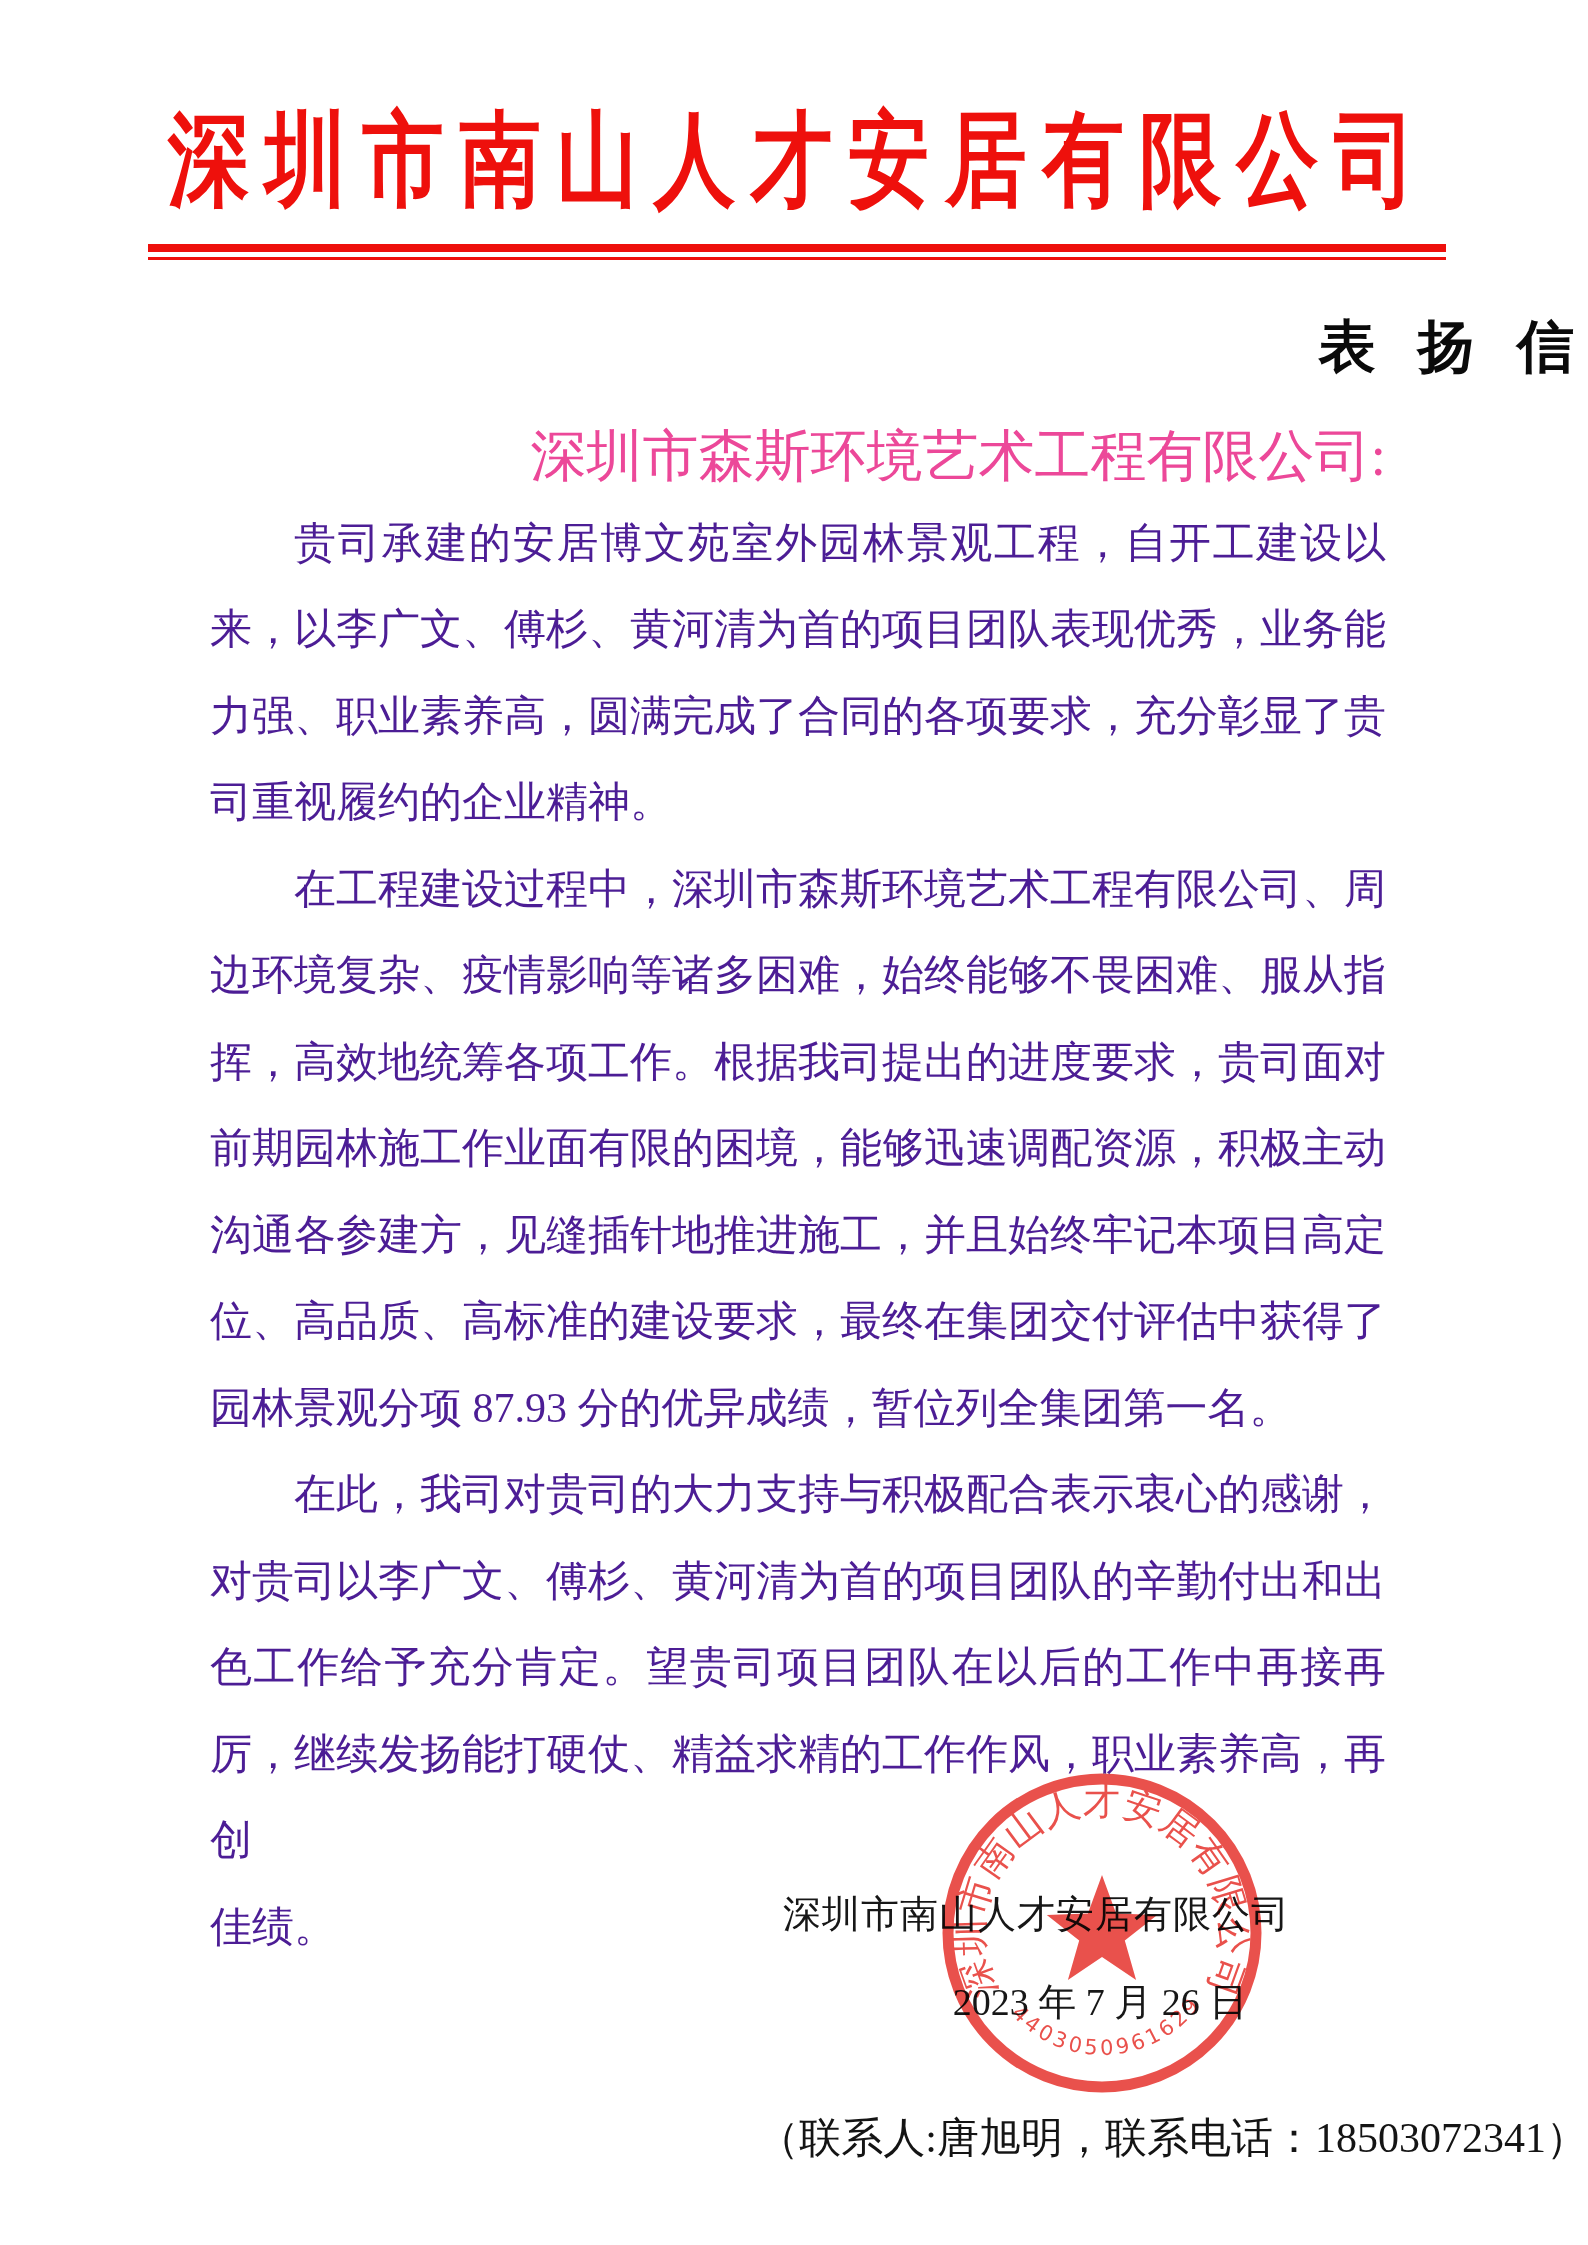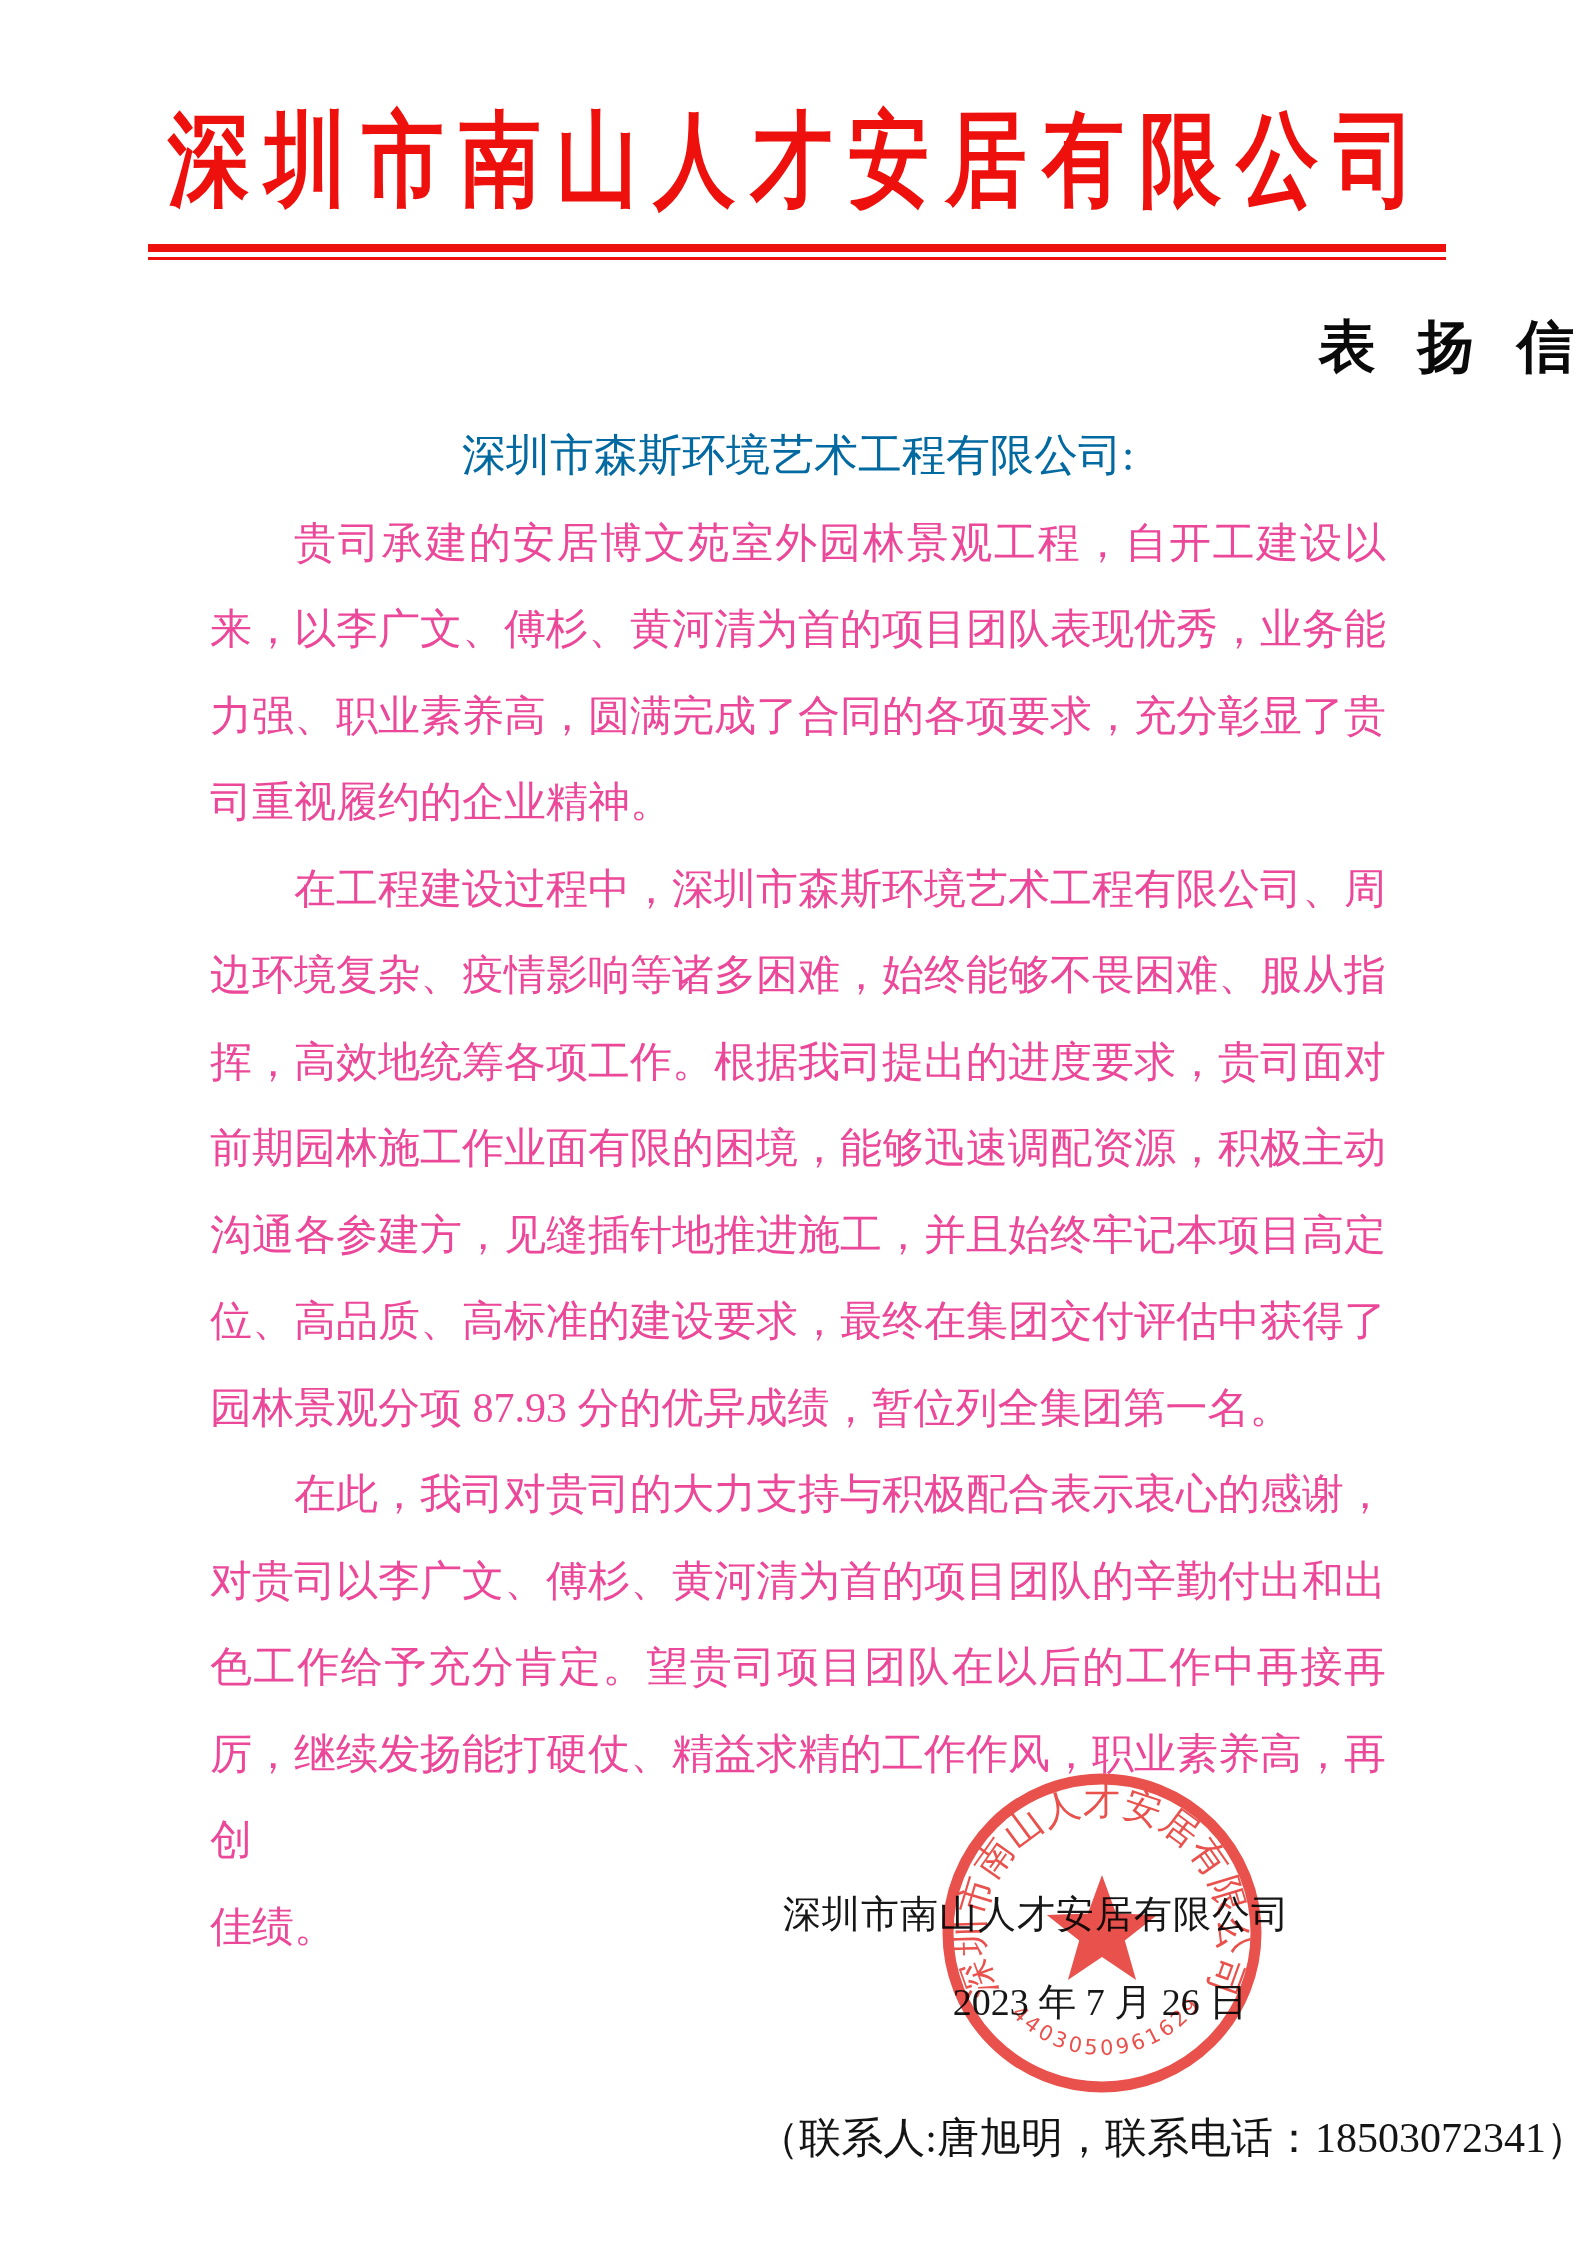--- a/index.html
+++ b/index.html
@@ -24,27 +24,27 @@
   .rule-thin  { position:absolute; top:257px; left:148px; width:1298px; height:3px; background:#ee100c; }
   
   .doc-title {
     position:absolute; top:312px; left:0; width:100%;
     text-align:right; font-size:57px; font-weight:bold; letter-spacing:14px;
     color:#0a0a0a; line-height:70px; white-space:nowrap;
   }
   
   .body-block { position:absolute; top:413px; left:210px; width:1176px; }
   .bodyline {
-    font-size:42px; line-height:86.5px; color:#ec4899;
+    font-size:42px; line-height:86.5px; color:#4c1d95;
     text-align:justify; text-align-last:justify; white-space:normal;
   }
   .bodyline.last { text-align-last:left; }
   .bodyline.indent { padding-left:84px; }
   .recipient {
-    font-size:44px; line-height:86.5px; color:#0369a1; text-align:center;
+    font-size:56px; line-height:86.5px; color:#ec4899; text-align:right;
   }
   
   .signature {
     position:absolute; top:1890px; right:298px;
     font-size:38px; line-height:48px; letter-spacing:1px; color:#171717; white-space:nowrap;
   }
   .sig-date {
     position:absolute; top:1978px; left:943px; width:314px;
     text-align:center; font-size:38px; line-height:48px; color:#171717; white-space:nowrap;
   }

